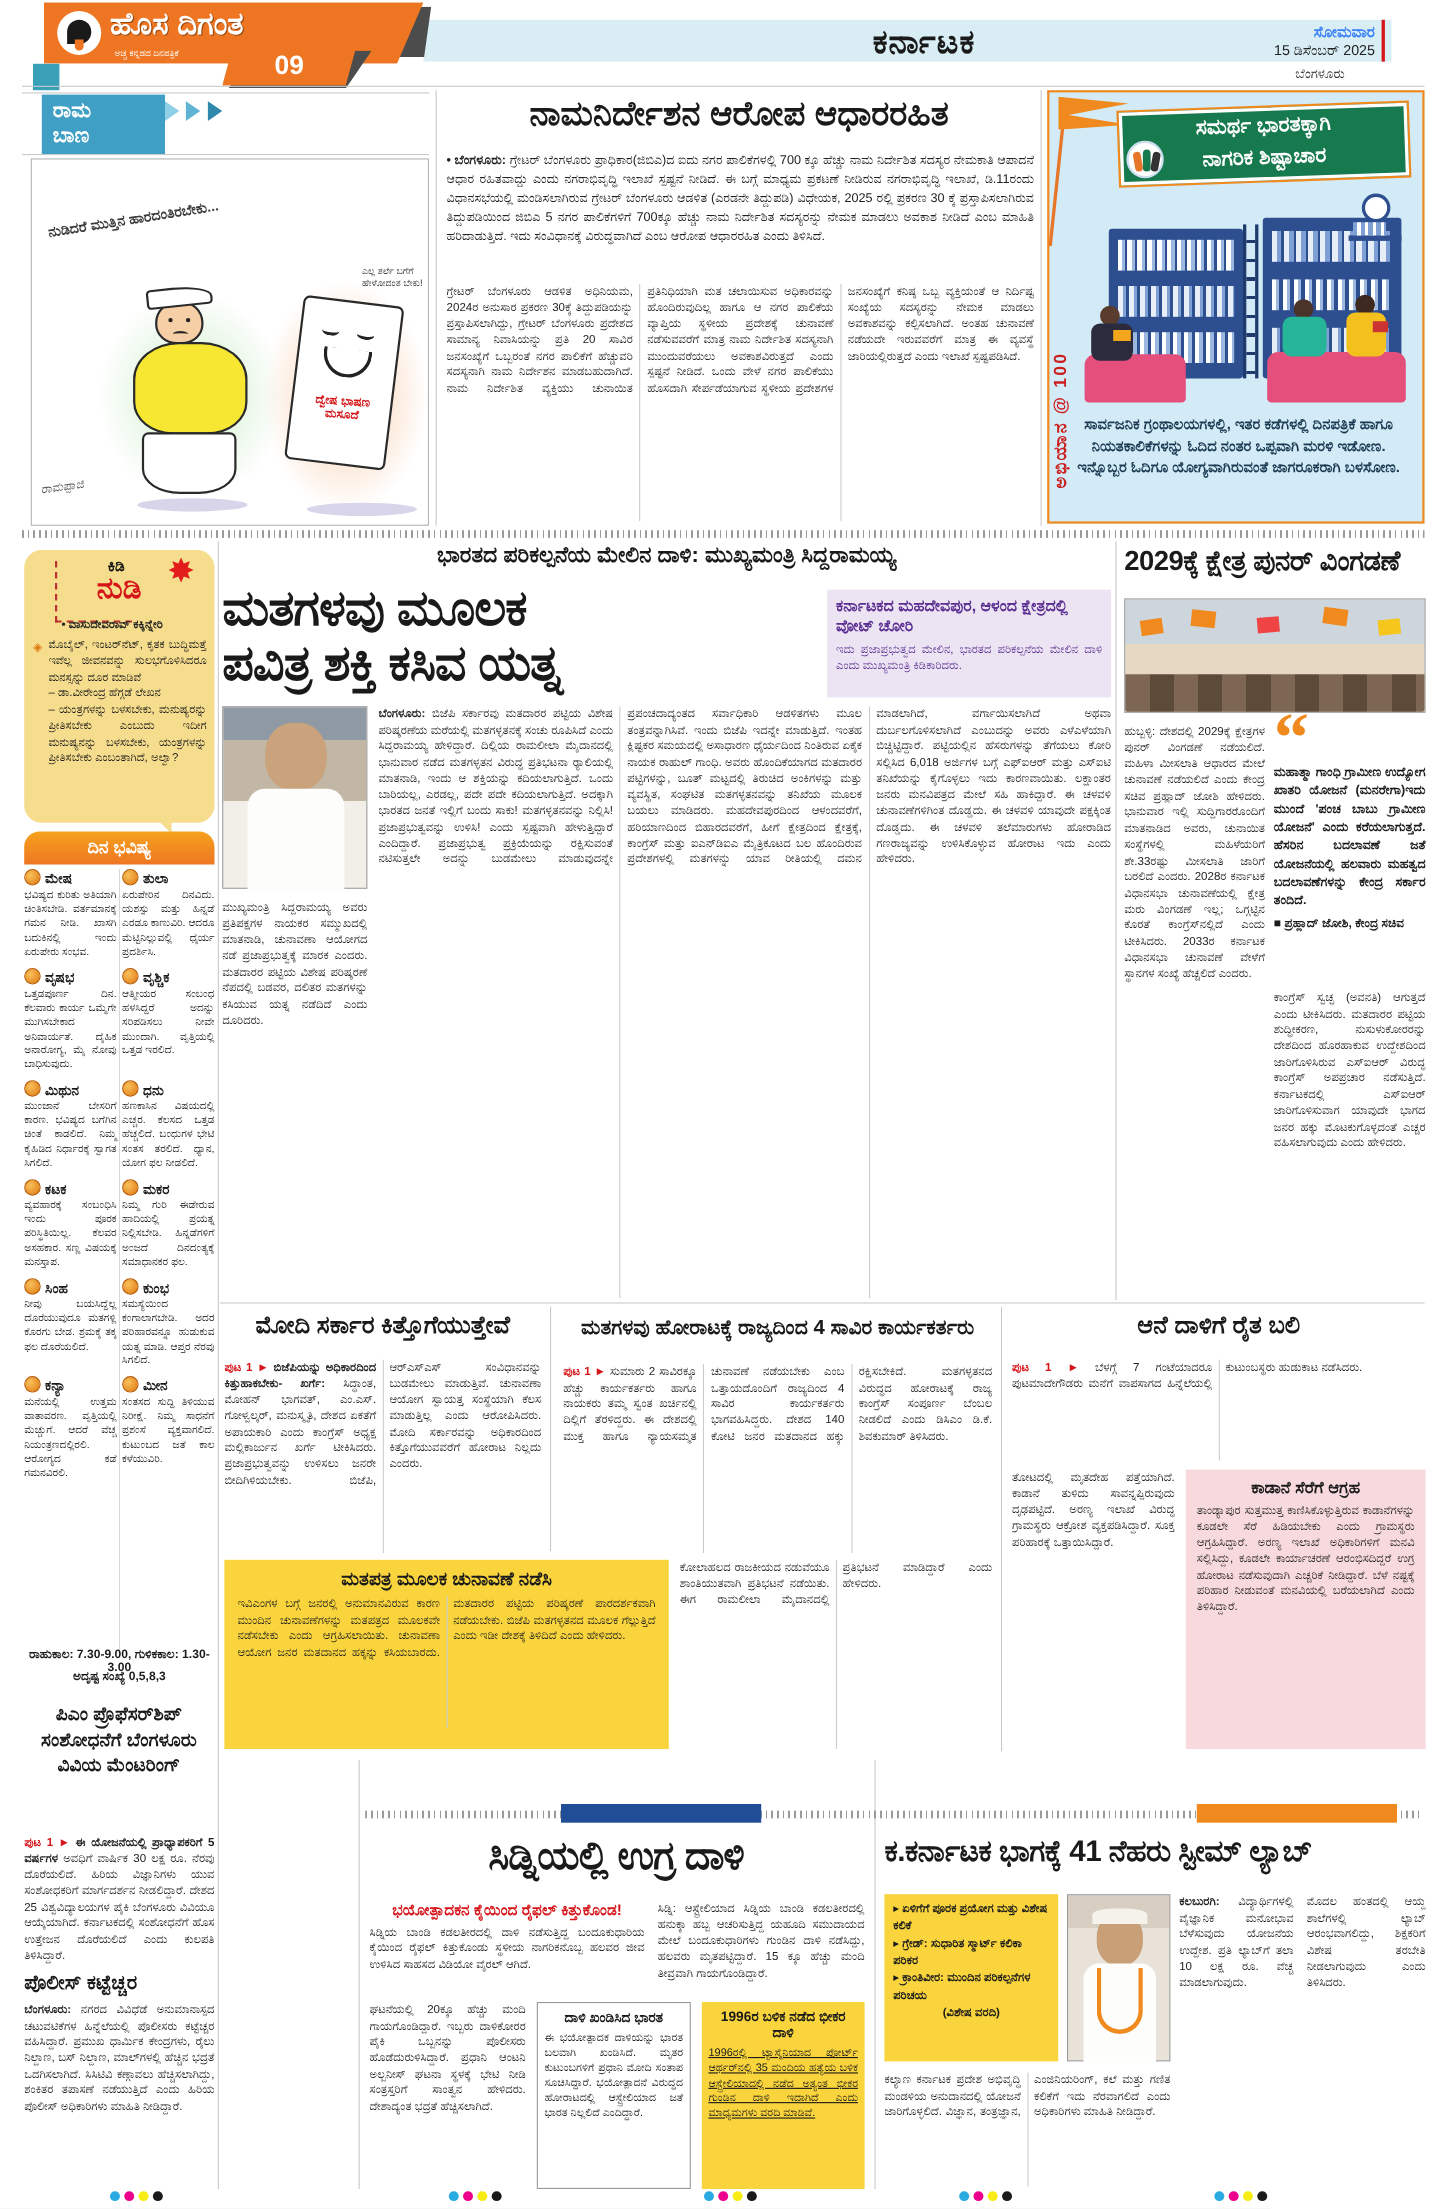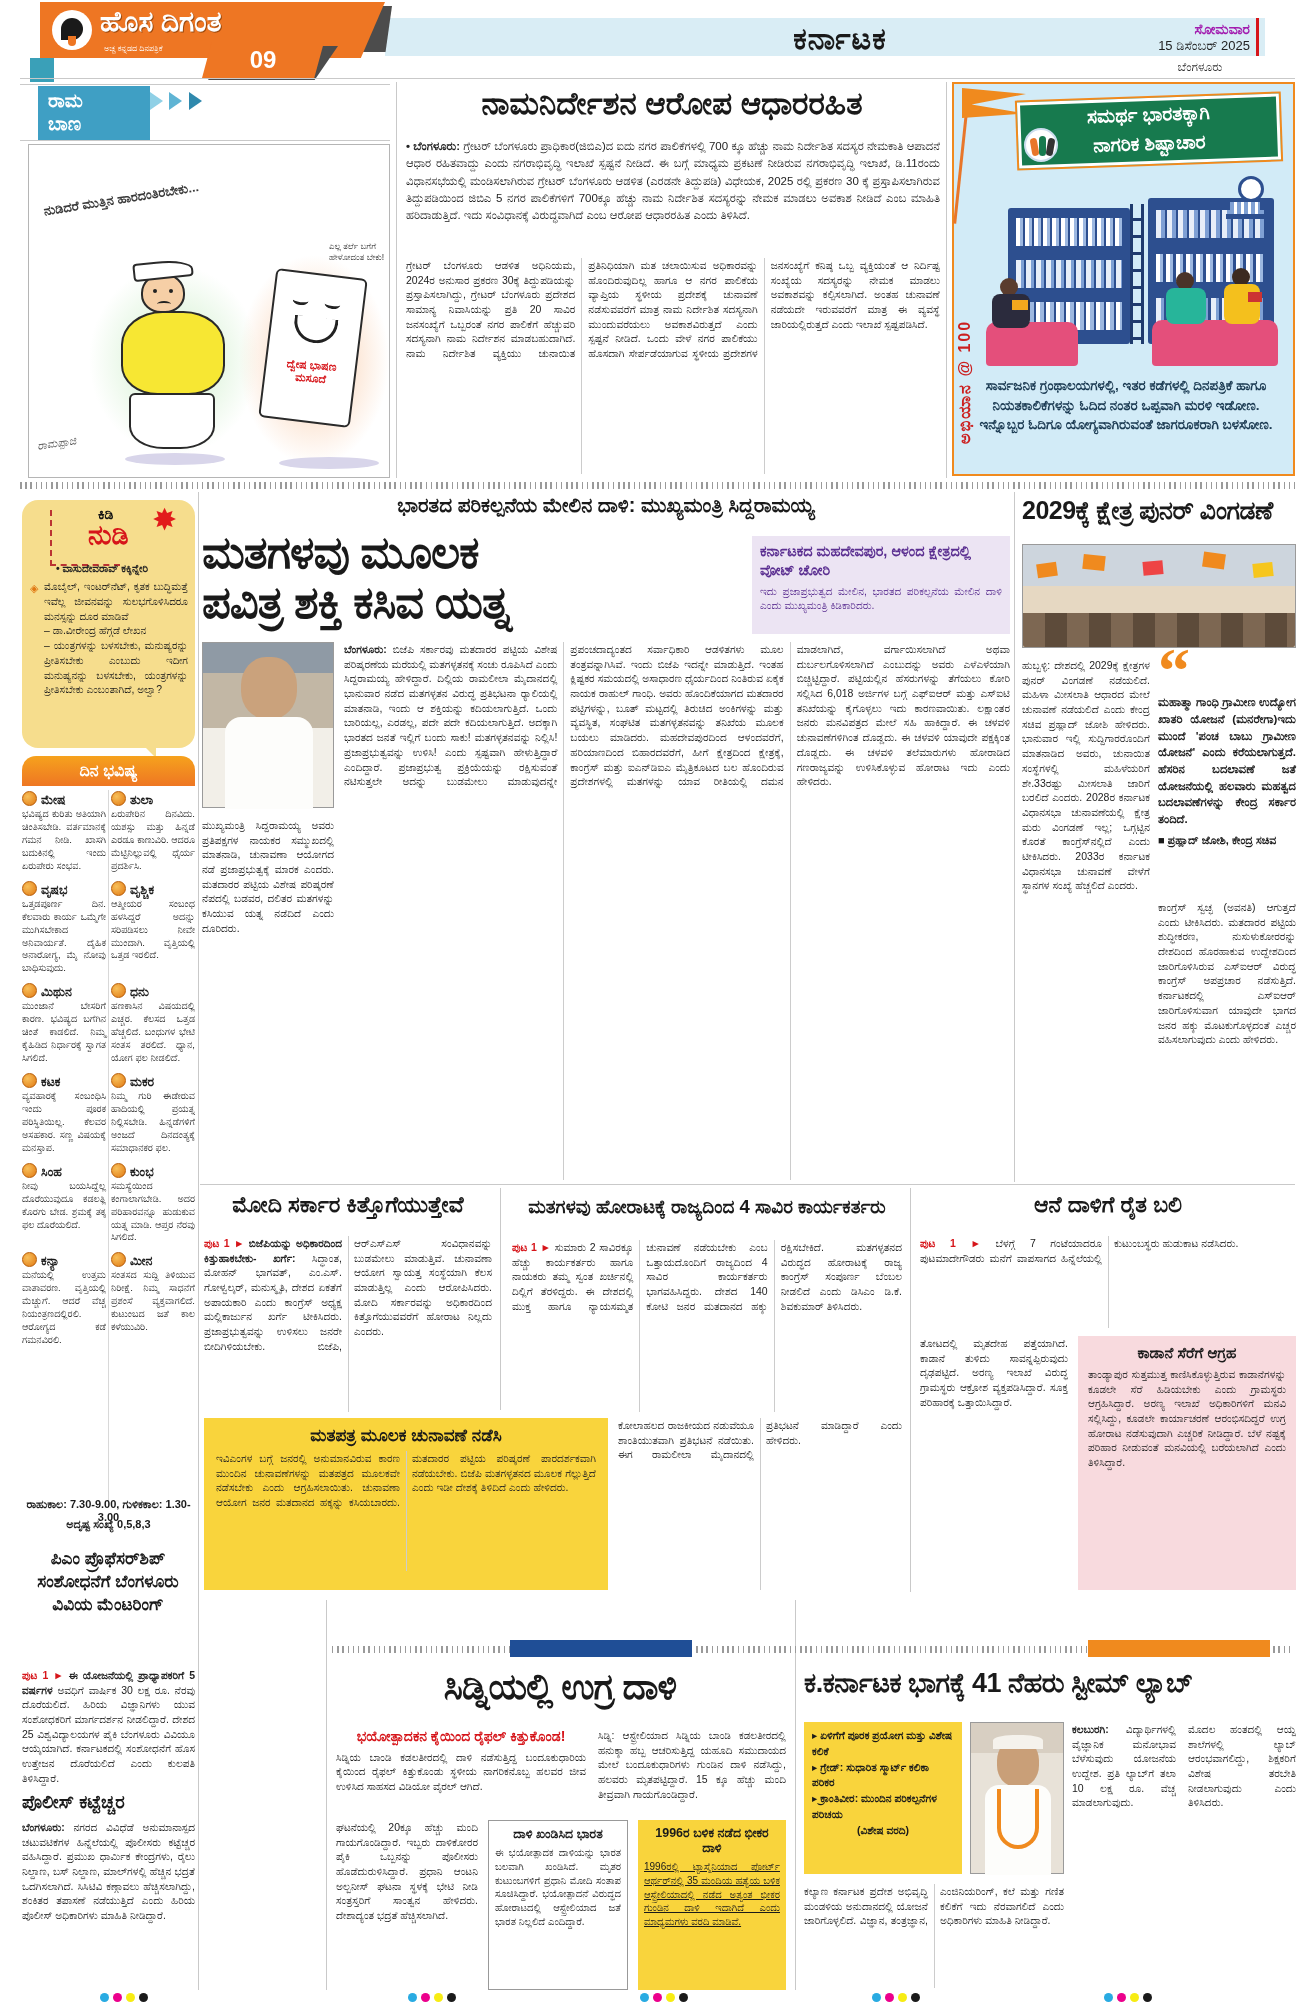--- a/index.html
+++ b/index.html
@@ -43,21 +43,21 @@
   .adbox{background:#d2ebf7;border:2px solid #f08a1e;}
   .quotemark{color:#f08a1e;font-family:"Liberation Serif","DejaVu Serif",serif;font-size:64px;font-weight:900;line-height:.6;}
 </style>
 </head>
 <body>
 
 <div id="page">
 
   <div class="abs band" style="left:385px;top:18px;width:880px;height:38px;"></div>
   <div class="abs" style="left:385px;right:15px;top:22px;text-align:center;font-size:30px;font-weight:900;letter-spacing:1px;">ಕರ್ನಾಟಕ</div>
-  <div class="abs" style="left:1130px;top:21px;width:120px;text-align:right;font-size:14px;font-weight:800;color:#a21caf;">ಸೋಮವಾರ</div>
+  <div class="abs" style="left:1130px;top:21px;width:120px;text-align:right;font-size:14px;font-weight:800;color:#3b82f6;">ಸೋಮವಾರ</div>
   <div class="abs" style="left:1110px;top:38px;width:140px;text-align:right;font-size:13px;color:#222;">15 ಡಿಸೆಂಬರ್ 2025</div>
   <div class="abs" style="left:1256px;top:18px;width:3px;height:38px;background:#d6151a;"></div>
   <div class="abs" style="left:1150px;top:60px;width:100px;text-align:center;font-size:12px;color:#333;">ಬೆಂಗಳೂರು</div>
 
   <div class="abs graytab" style="left:356px;top:6px;width:36px;height:46px;"></div>
   <div class="abs masthead" style="left:40px;top:2px;width:345px;height:56px;">
     <div class="abs" style="left:12px;top:8px;width:40px;height:40px;border-radius:50%;background:#fff;">
       <div class="abs" style="left:9px;top:8px;width:22px;height:22px;border-radius:50% 50% 50% 0;background:#1a1a1a;"></div>
       <div class="abs" style="left:16px;top:26px;width:8px;height:10px;background:#ee7623;border-radius:0 0 6px 6px;"></div>
     </div>
@@ -178,21 +178,21 @@
   <div class="abs" style="left:22px;top:790px;width:173px;height:712px;background:linear-gradient(90deg,transparent 0 86px,#d8d8d8 86px 87px,transparent 87px);">
     <div style="display:grid;grid-template-columns:84px 84px;column-gap:5px;row-gap:7px;">
       <div><span class="sign-ic"></span><span class="signname">ಮೇಷ</span><div class="signtxt j">ಭವಿಷ್ಯದ ಕುರಿತು ಅತಿಯಾಗಿ ಚಿಂತಿಸಬೇಡಿ. ವರ್ತಮಾನಕ್ಕೆ ಗಮನ ನೀಡಿ. ಖಾಸಗಿ ಬದುಕಿನಲ್ಲಿ ಇಂದು ಏರುಪೇರು ಸಂಭವ.</div></div>
       <div><span class="sign-ic"></span><span class="signname">ತುಲಾ</span><div class="signtxt j">ಏರುಪೇರಿನ ದಿನವಿದು. ಯಶಸ್ಸು ಮತ್ತು ಹಿನ್ನಡೆ ಎರಡೂ ಕಾಣುವಿರಿ. ಆದರೂ ಮೆಟ್ಟಿನಿಲ್ಲುವಲ್ಲಿ ಧೈರ್ಯ ಪ್ರದರ್ಶಿಸಿ.</div></div>
       <div><span class="sign-ic"></span><span class="signname">ವೃಷಭ</span><div class="signtxt j">ಒತ್ತಡಪೂರ್ಣ ದಿನ. ಕೆಲವಾರು ಕಾರ್ಯ ಒಮ್ಮೆಗೇ ಮುಗಿಸಬೇಕಾದ ಅನಿವಾರ್ಯತೆ. ದೈಹಿಕ ಅನಾರೋಗ್ಯ, ಮೈ ನೋವು ಬಾಧಿಸುವುದು.</div></div>
       <div><span class="sign-ic"></span><span class="signname">ವೃಶ್ಚಿಕ</span><div class="signtxt j">ಆತ್ಮೀಯರ ಸಂಬಂಧ ಹಳಸಿದ್ದರೆ ಅದನ್ನು ಸರಿಪಡಿಸಲು ನೀವೇ ಮುಂದಾಗಿ. ವೃತ್ತಿಯಲ್ಲಿ ಒತ್ತಡ ಇರಲಿದೆ.</div></div>
       <div><span class="sign-ic"></span><span class="signname">ಮಿಥುನ</span><div class="signtxt j">ಮುಂಜಾನೆ ಬೇಸರಿಗೆ ಕಾರಣ. ಭವಿಷ್ಯದ ಬಗೆಗಿನ ಚಿಂತೆ ಕಾಡಲಿದೆ. ನಿಮ್ಮ ಕೈಹಿಡಿದ ನಿರ್ಧಾರಕ್ಕೆ ಸ್ವಾಗತ ಸಿಗಲಿದೆ.</div></div>
       <div><span class="sign-ic"></span><span class="signname">ಧನು</span><div class="signtxt j">ಹಣಕಾಸಿನ ವಿಷಯದಲ್ಲಿ ಎಚ್ಚರ. ಕೆಲಸದ ಒತ್ತಡ ಹೆಚ್ಚಲಿದೆ. ಬಂಧುಗಳ ಭೇಟಿ ಸಂತಸ ತರಲಿದೆ. ಧ್ಯಾನ, ಯೋಗ ಫಲ ನೀಡಲಿದೆ.</div></div>
       <div><span class="sign-ic"></span><span class="signname">ಕಟಕ</span><div class="signtxt j">ವ್ಯವಹಾರಕ್ಕೆ ಸಂಬಂಧಿಸಿ ಇಂದು ಪೂರಕ ಪರಿಸ್ಥಿತಿಯಿಲ್ಲ. ಕೆಲವರ ಅಸಹಕಾರ. ಸಣ್ಣ ವಿಷಯಕ್ಕೆ ಮನಸ್ತಾಪ.</div></div>
       <div><span class="sign-ic"></span><span class="signname">ಮಕರ</span><div class="signtxt j">ನಿಮ್ಮ ಗುರಿ ಈಡೇರುವ ಹಾದಿಯಲ್ಲಿ ಪ್ರಯತ್ನ ನಿಲ್ಲಿಸಬೇಡಿ. ಹಿನ್ನಡೆಗಳಿಗೆ ಅಂಜದೆ ದಿನದಂತ್ಯಕ್ಕೆ ಸಮಾಧಾನಕರ ಫಲ.</div></div>
-      <div><span class="sign-ic"></span><span class="signname">ಸಿಂಹ</span><div class="signtxt j">ನೀವು ಬಯಸಿದ್ದೆಲ್ಲ ದೊರೆಯುವುದೂ ಕಡಲತ್ಲಿ ಕೊರಗು ಬೇಡ. ಶ್ರಮಕ್ಕೆ ತಕ್ಕ ಫಲ ದೊರೆಯಲಿದೆ.</div></div>
+      <div><span class="sign-ic"></span><span class="signname">ಸಿಂಹ</span><div class="signtxt j">ನೀವು ಬಯಸಿದ್ದೆಲ್ಲ ದೊರೆಯುವುದೂ ಮತಗಳ್ಲಿ ಕೊರಗು ಬೇಡ. ಶ್ರಮಕ್ಕೆ ತಕ್ಕ ಫಲ ದೊರೆಯಲಿದೆ.</div></div>
       <div><span class="sign-ic"></span><span class="signname">ಕುಂಭ</span><div class="signtxt j">ಸಮಸ್ಯೆಯಿಂದ ಕಂಗಾಲಾಗಬೇಡಿ. ಅದರ ಪರಿಹಾರವನ್ನೂ ಹುಡುಕುವ ಯತ್ನ ಮಾಡಿ. ಆಪ್ತರ ನೆರವು ಸಿಗಲಿದೆ.</div></div>
       <div><span class="sign-ic"></span><span class="signname">ಕನ್ಯಾ</span><div class="signtxt j">ಮನೆಯಲ್ಲಿ ಉತ್ತಮ ವಾತಾವರಣ. ವೃತ್ತಿಯಲ್ಲಿ ಮೆಚ್ಚುಗೆ. ಆದರೆ ವೆಚ್ಚ ನಿಯಂತ್ರಣದಲ್ಲಿರಲಿ. ಆರೋಗ್ಯದ ಕಡೆ ಗಮನವಿರಲಿ.</div></div>
       <div><span class="sign-ic"></span><span class="signname">ಮೀನ</span><div class="signtxt j">ಸಂತಸದ ಸುದ್ದಿ ತಿಳಿಯುವ ನಿರೀಕ್ಷೆ. ನಿಮ್ಮ ಸಾಧನೆಗೆ ಪ್ರಶಂಸೆ ವ್ಯಕ್ತವಾಗಲಿದೆ. ಕುಟುಂಬದ ಜತೆ ಕಾಲ ಕಳೆಯುವಿರಿ.</div></div>
     </div>
   </div>
   <div class="abs center" style="left:22px;top:1498px;width:173px;font-size:11px;font-weight:800;">ರಾಹುಕಾಲ: 7.30-9.00,  ಗುಳಿಕಕಾಲ: 1.30-3.00</div>
   <div class="abs center" style="left:22px;top:1518px;width:173px;font-size:11px;font-weight:800;">ಅದೃಷ್ಟ ಸಂಖ್ಯೆ 0,5,8,3</div>
 
   <div class="abs vrule" style="left:198px;top:492px;height:1498px;"></div>
   <div class="abs vrule" style="left:1014px;top:492px;height:690px;"></div>

